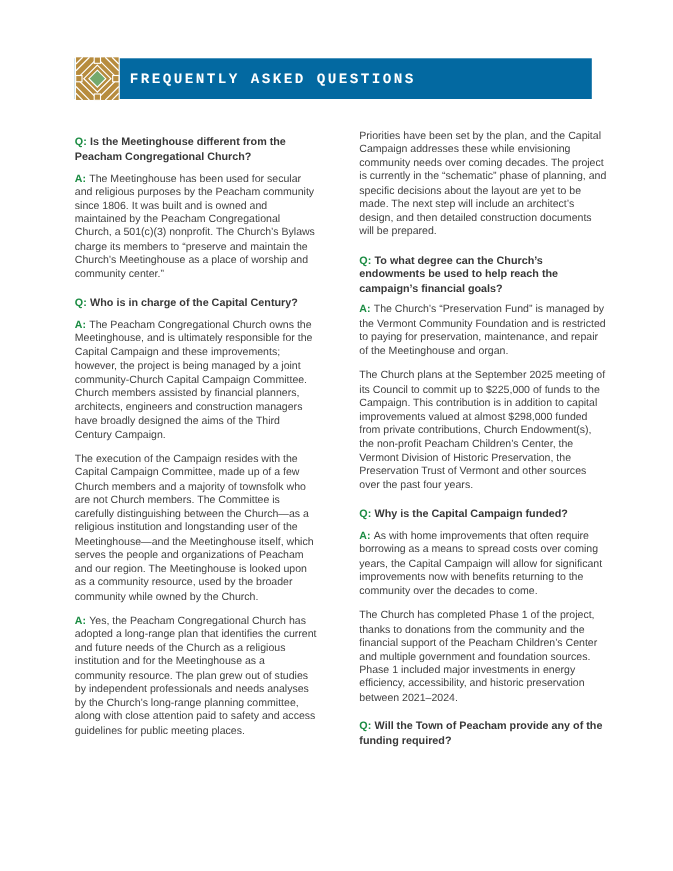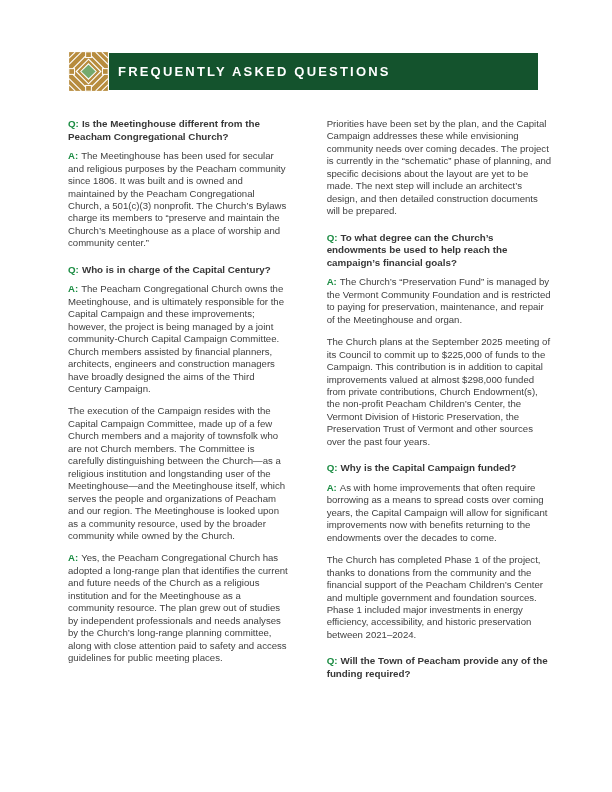--- a/index.html
+++ b/index.html
@@ -10,21 +10,22 @@
     position: relative;
     overflow: hidden;
   }
   .page { position: absolute; inset: 0; background: #ffffff; }
 
   
   .banner {
     position: absolute;
     left: 68px; top: 53px;
     width: 470px; height: 37px;
-    background: #14532d;
+    background: #0369a1;
+    font-family: Liberation Mono, monospace;
   }
   .logo {
     position: absolute;
     left: 0px; top: -2px;
     width: 41px; height: 41px;
     display: block;
   }
   .banner-title {
     position: absolute;
     left: 50px; top: 0; height: 100%;
@@ -35,20 +36,21 @@
     letter-spacing: 2.2px;
     white-space: nowrap;
   }
 
   
   .cols {
     position: absolute;
     left: 68px; top: 118px;
     width: 484px;
     display: flex;
+    align-items: center;
   }
   .col {
     font-size: 9.6px;
     line-height: 12.45px;
     color: #414141;
   }
   .col-left  { width: 232px; margin-right: 15px; }
   .col-right { width: 237px; margin-left: 23px; }
 
   .q {
@@ -116,20 +118,20 @@
     </div>
 
     <div class="col col-right">
       <p class="body-p">Priorities have been set by the plan, and the Capital Campaign addresses these while envisioning community needs over coming decades. The project is currently in the “schematic” phase of planning, and specific decisions about the layout are yet to be made. The next step will include an architect’s design, and then detailed construction documents will be prepared.</p>
 
       <h3 class="q"><span class="qm">Q:</span><span>To what degree can the Church’s endowments be used to help reach the campaign’s financial goals?</span></h3>
       <p class="a"><span class="am">A:</span><span>The Church’s “Preservation Fund” is managed by the Vermont Community Foundation and is restricted to paying for preservation, maintenance, and repair of the Meetinghouse and organ.</span></p>
       <p class="body-p">The Church plans at the September 2025 meeting of its Council to commit up to $225,000 of funds to the Campaign. This contribution is in addition to capital improvements valued at almost $298,000 funded from private contributions, Church Endowment(s), the non-profit Peacham Children’s Center, the Vermont Division of Historic Preservation, the Preservation Trust of Vermont and other sources over the past four years.</p>
 
       <h3 class="q"><span class="qm">Q:</span><span>Why is the Capital Campaign funded?</span></h3>
-      <p class="a"><span class="am">A:</span><span>As with home improvements that often require borrowing as a means to spread costs over coming years, the Capital Campaign will allow for significant improvements now with benefits returning to the endowments over the decades to come.</span></p>
+      <p class="a"><span class="am">A:</span><span>As with home improvements that often require borrowing as a means to spread costs over coming years, the Capital Campaign will allow for significant improvements now with benefits returning to the community over the decades to come.</span></p>
       <p class="body-p">The Church has completed Phase 1 of the project, thanks to donations from the community and the financial support of the Peacham Children’s Center and multiple government and foundation sources. Phase 1 included major investments in energy efficiency, accessibility, and historic preservation between 2021–2024.</p>
 
       <h3 class="q"><span class="qm">Q:</span><span>Will the Town of Peacham provide any of the funding required?</span></h3>
     </div>
 
   </div>
 </div>
 
 </body></html>

